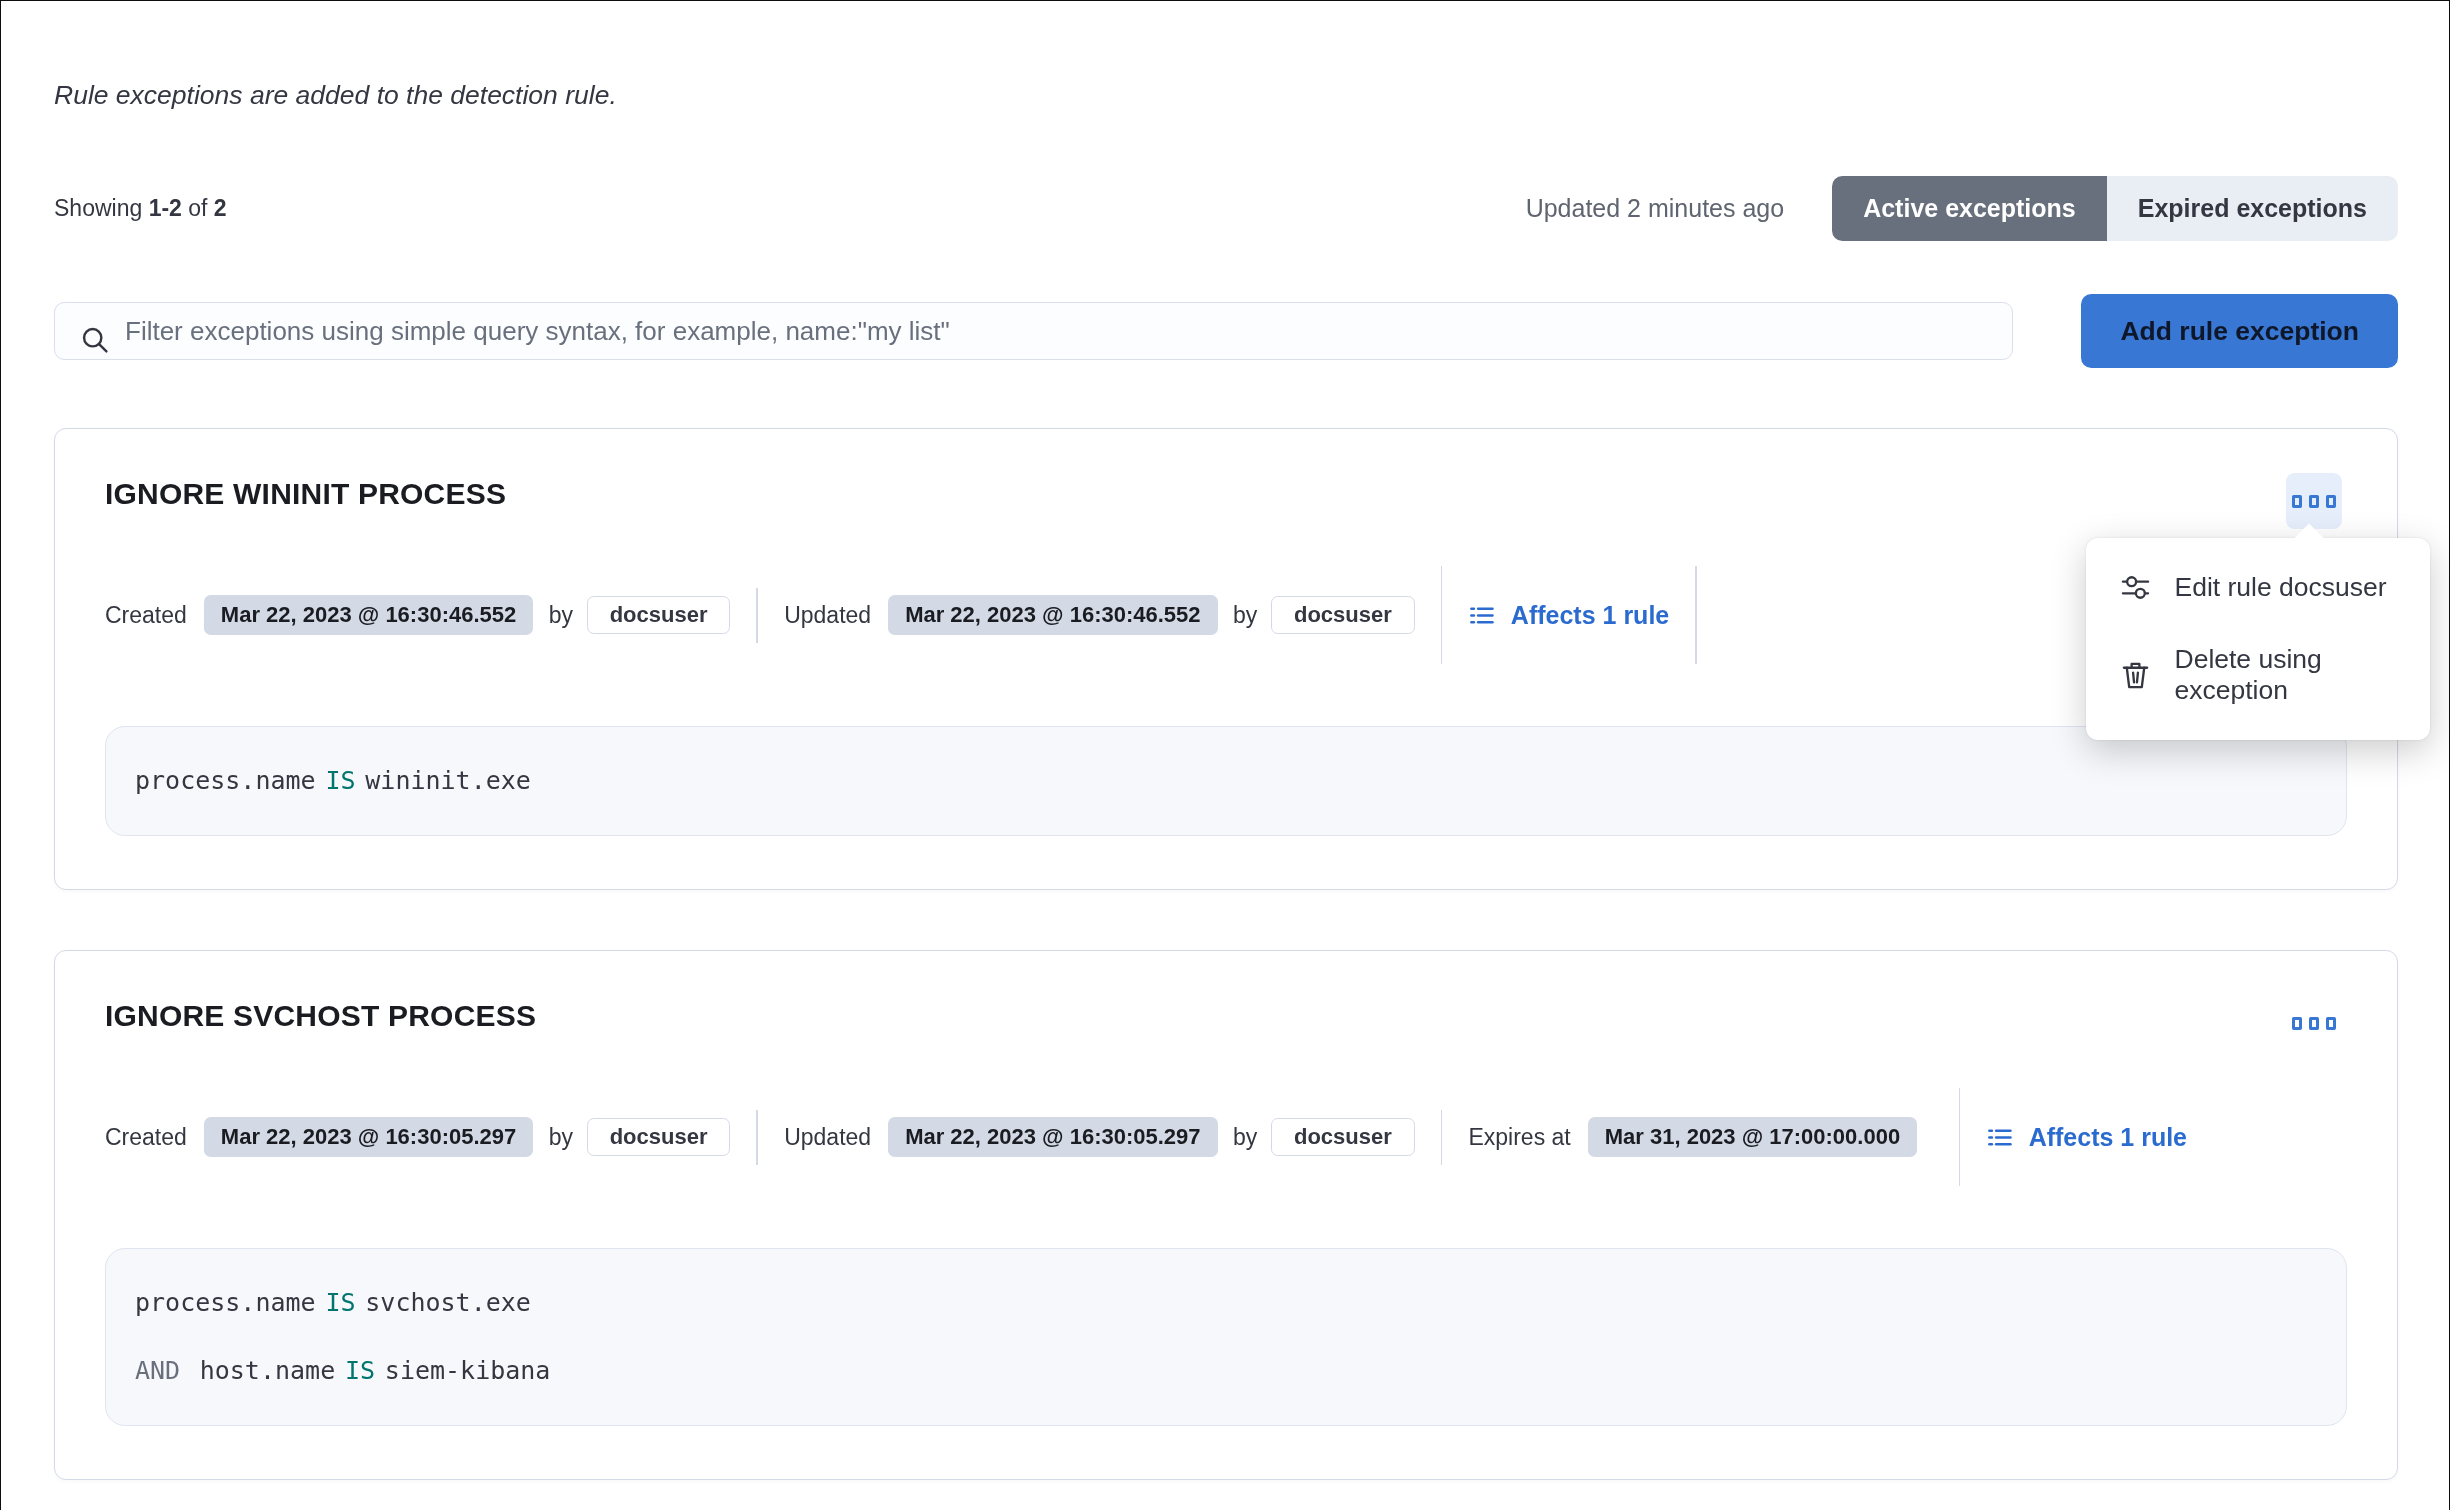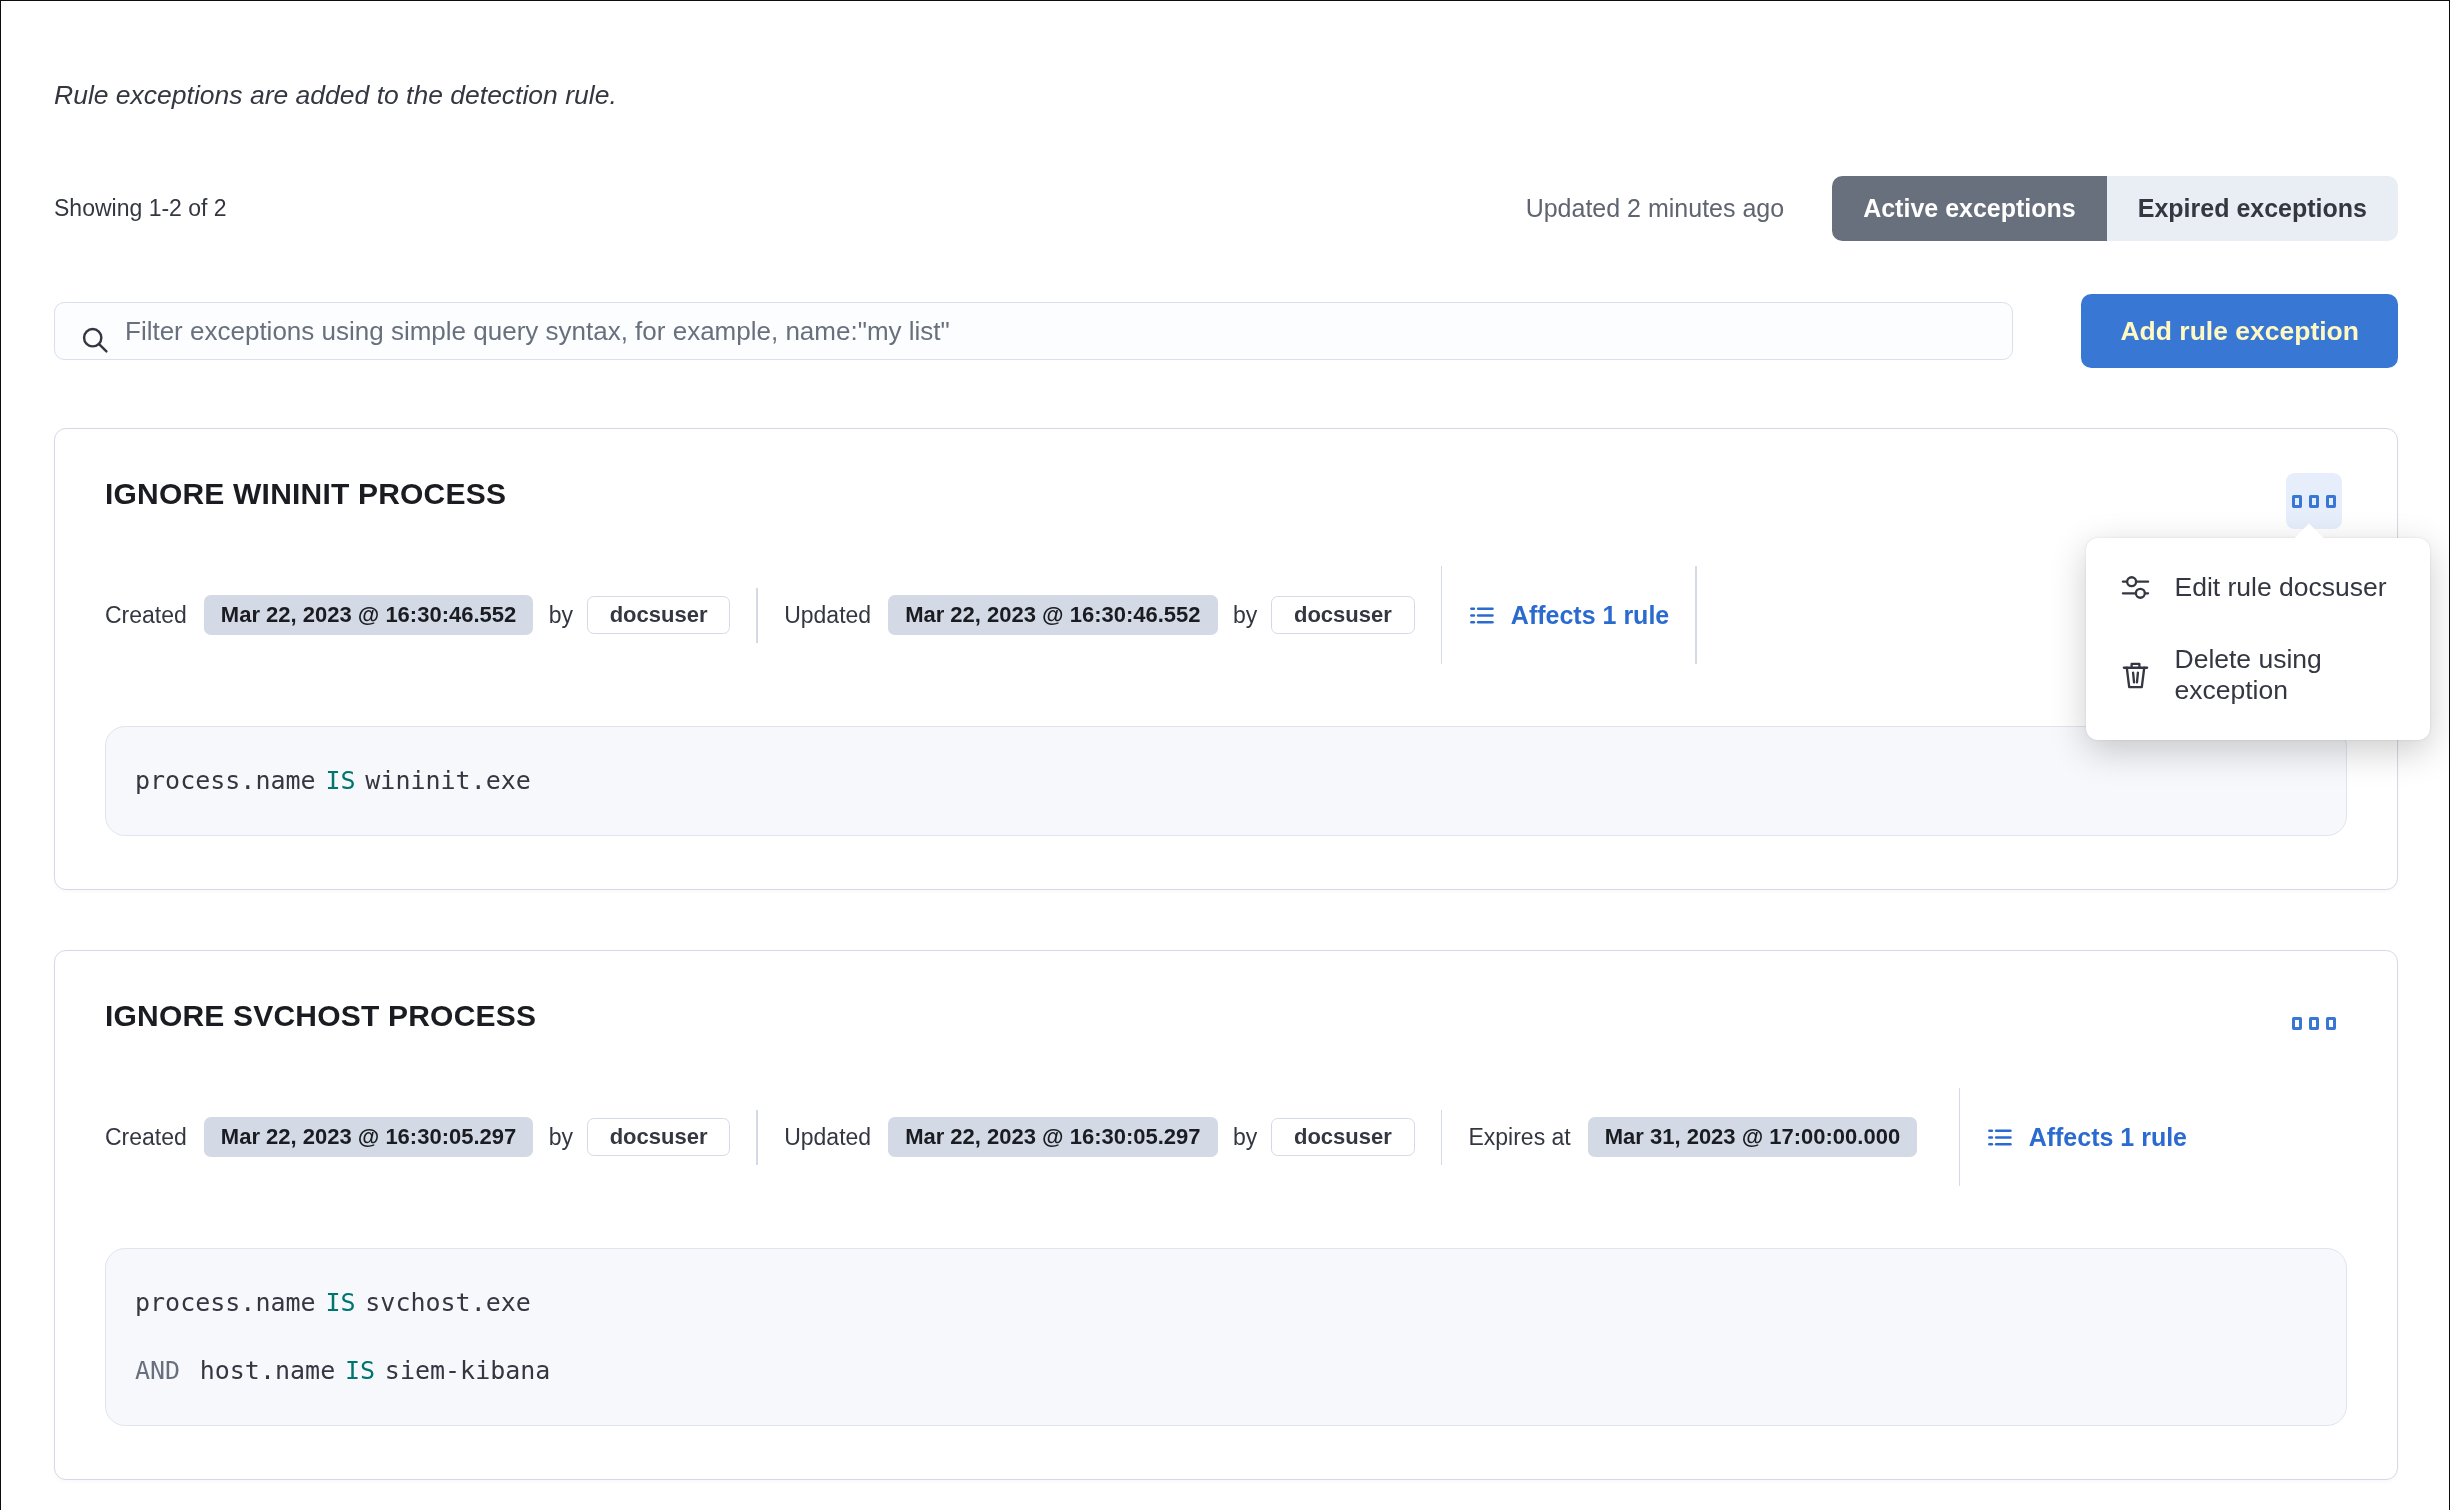--- a/index.html
+++ b/index.html
@@ -16,35 +16,35 @@
   .tab{display:flex;align-items:center;margin-right:60px;font-size:26.5px;font-weight:700;color:#1a1c21;position:relative;cursor:pointer;}
   .tab.active{color:var(--link);}
   .tab.active::after{content:"";position:absolute;left:-5.1px;right:-5.1px;bottom:-1.7px;height:5.1px;border-radius:3.4px;background:var(--link);}
 
   
   .description{margin:79px 53px 0;font-style:italic;font-size:26.5px;color:#343741;}
 
   
   .listbar{display:flex;justify-content:space-between;align-items:center;margin:65px 51px 0 53px;}
   .showing{font-size:23px;color:#343741;}
-  .showing b{font-weight:400;}
+  .showing b{font-weight:700;}
   .listbar-right{display:flex;align-items:center;gap:48px;}
   .updated-status{font-size:25px;color:#5f6570;}
   .toggle{display:flex;border-radius:10.3px;overflow:hidden;font-size:25px;font-weight:600;}
   .toggle-btn{padding:18px 31px;border:none;font:inherit;cursor:pointer;}
   .toggle-btn.on{background:var(--toggle_active_bg);color:#fff;}
   .toggle-btn.off{background:var(--toggle_inactive_bg);color:#343741;}
 
   
   .search-row{display:flex;align-items:center;gap:68px;margin:53px 51px 0 53px;}
   .search-box{flex:1;position:relative;height:58px;background:#fcfdff;border:1.7px solid #d9dfeb;border-radius:10.3px;display:flex;align-items:center;padding:0 20.5px 0 68px;}
   .search-icon{position:absolute;left:24px;top:20.5px;}
   .search-box input{border:none;outline:none;background:transparent;width:100%;font-family:"Liberation Sans",sans-serif;font-size:26px;color:#343741;}
   .search-box input::placeholder{color:#69707D;opacity:1;}
-  .add-btn{height:74px;padding:0 39px;border:none;border-radius:10.3px;background:var(--primary);color:#fef9c3;font-family:"Liberation Sans",sans-serif;font-size:26.5px;font-weight:600;cursor:pointer;}
+  .add-btn{height:74px;padding:0 39px;border:none;border-radius:10.3px;background:var(--primary);color:#0f172a;font-family:"Liberation Sans",sans-serif;font-size:26.5px;font-weight:600;cursor:pointer;}
 
   
   .card{position:relative;margin:60px 51px 0 53px;border:1.7px solid var(--border);border-radius:12px;padding:48px 50px 53px;background:#fff;box-shadow:0 1.7px 3.4px rgba(52,55,65,.03);}
   .card-title{font-size:30px;font-weight:800;color:#1a1c21;letter-spacing:0.2px;}
   .meta{display:flex;align-items:center;margin-top:55px;font-size:23px;color:#343741;white-space:nowrap;}
   .badge-date{background:var(--badge_bg);color:#1a1c21;border-radius:6.8px;padding:6.8px 17px;font-size:22px;font-weight:700;margin:0 15.4px 0 17px;}
   .badge-user{background:#fff;border:1.7px solid var(--border);color:#343741;border-radius:6.8px;padding:5.1px 22px;font-size:22px;font-weight:600;margin-left:13.7px;}
   .meta-sep{width:1.7px;height:55px;background:var(--border);margin:0 26px;flex:none;}
   .meta-sep.tall{height:98px;}
   .affects{display:flex;align-items:center;gap:15.4px;color:var(--link);font-size:25px;font-weight:600;text-decoration:none;cursor:pointer;}

